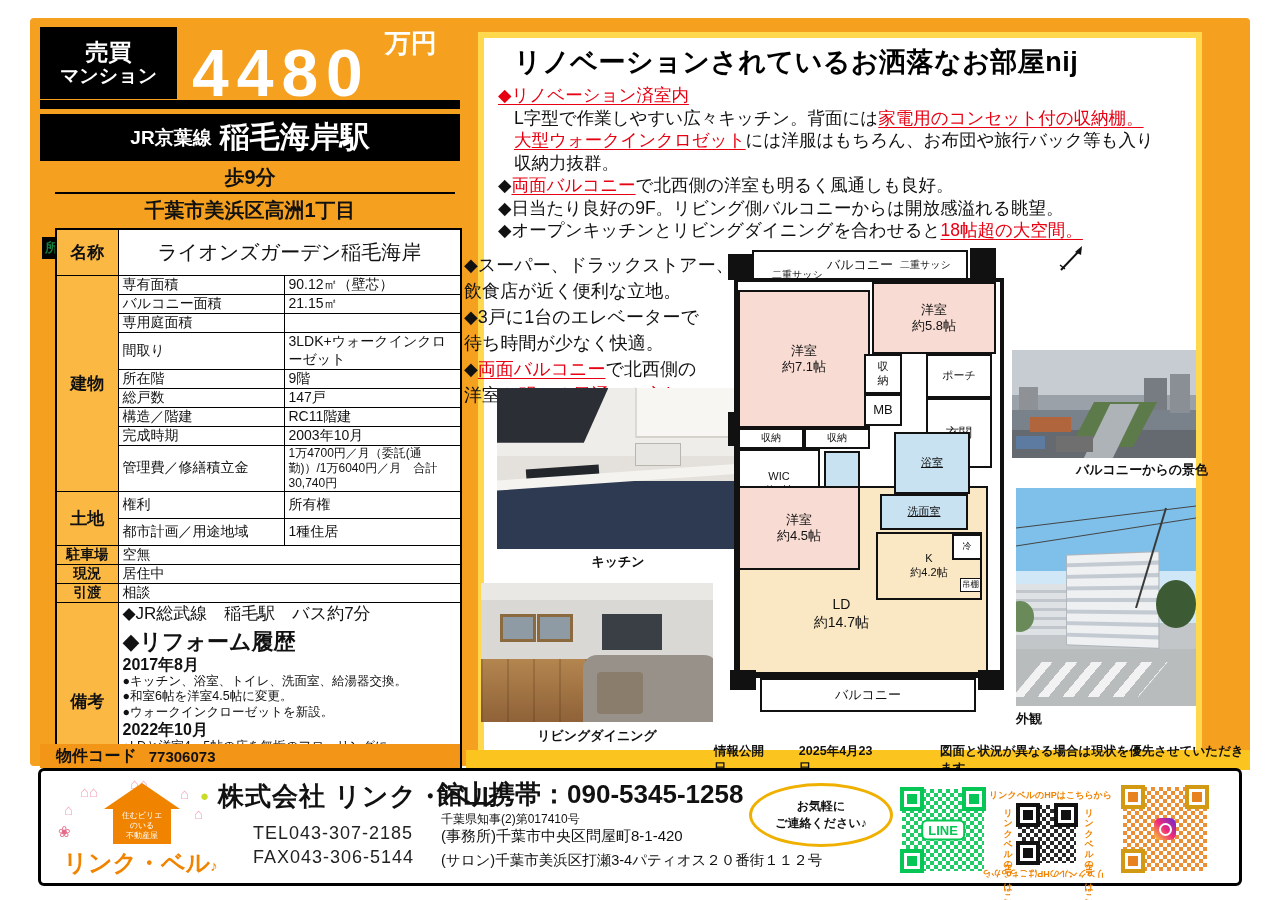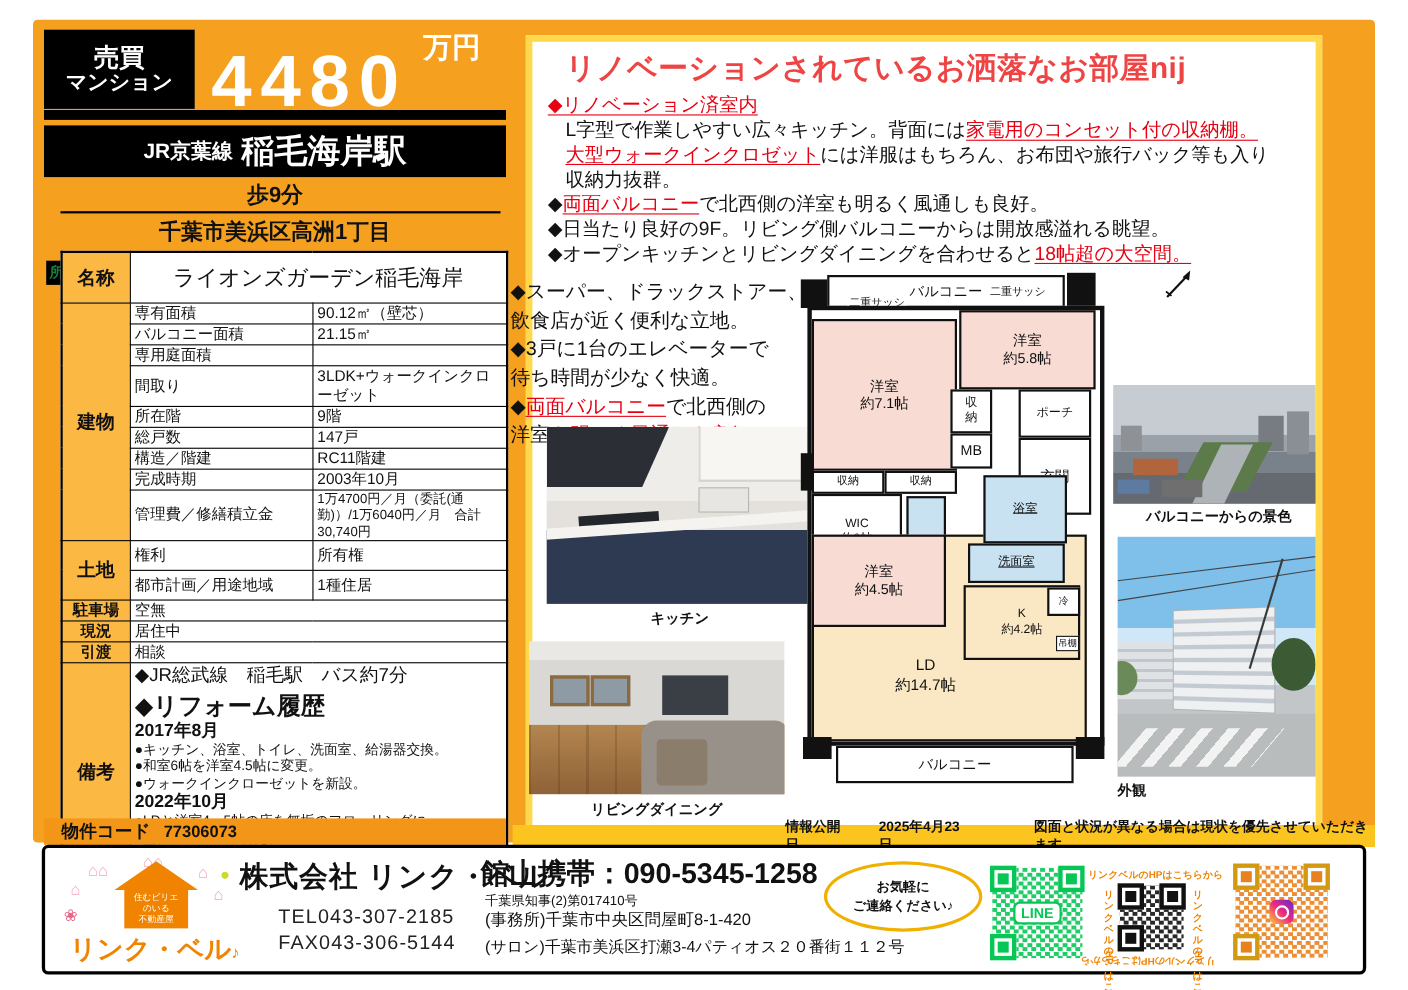--- a/index.html
+++ b/index.html
@@ -41,21 +41,21 @@
   .rl-gap{height:4px;}
   .rl-title{font-size:22px;font-weight:bold;line-height:26px;}
   .rl-date{font-size:16px;font-weight:600;line-height:19px;}
   .rl-b{font-size:12.5px;line-height:15.5px;}
   .code-band{position:absolute;left:40px;top:744px;width:420px;height:24px;background:#F39617;
              display:flex;align-items:center;font-weight:bold;}
   .code-band .cl{font-size:16px;margin-left:16px;} .code-band .cv{font-size:15px;margin-left:12px;}
 
   
   .right-panel{position:absolute;left:478px;top:32px;width:712px;height:714px;background:#fff;border:6px solid #FFD84E;}
-  .headline{position:absolute;left:514px;top:44px;font-size:27px;font-weight:bold;color:#ef4444;letter-spacing:.5px;}
+  .headline{position:absolute;left:514px;top:44px;font-size:27px;font-weight:bold;color:#000000;letter-spacing:.5px;}
   .promo{position:absolute;left:498px;top:84px;width:688px;font-size:17.5px;line-height:22.5px;}
   .promo-line{white-space:nowrap;}
   .promo-line.ind{padding-left:16px;}
   .ru{color:#E60012;text-decoration:underline;text-underline-offset:3px;}
   .side-bullets{position:absolute;left:464px;top:252px;width:276px;font-size:18px;line-height:26px;font-weight:500;}
 
   
   .photo{position:absolute;overflow:hidden;background:#ddd;}
   .caption{position:absolute;font-size:13px;font-weight:bold;text-align:center;}
   .ph-kitchen{background:linear-gradient(180deg,#efede9 0 42%,#e4e1dc 42% 58%,#2e3a52 58% 100%);}
@@ -378,21 +378,21 @@
   <div class="photo ph-view" style="left:1012px;top:350px;width:184px;height:108px;">
     <div class="v-b1" style="left:4%;top:34%;width:10%;height:22%;"></div>
     <div class="v-b1" style="left:72%;top:26%;width:12%;height:30%;background:#777c82;"></div>
     <div class="v-b1" style="left:86%;top:22%;width:11%;height:36%;background:#8a8f95;"></div>
     <div class="v-green"></div>
     <div class="v-road"></div>
     <div class="v-roof" style="left:10%;top:62%;width:22%;height:14%;"></div>
     <div class="v-roof" style="left:2%;top:80%;width:16%;height:12%;background:#5d7aa0;"></div>
     <div class="v-roof" style="left:24%;top:80%;width:20%;height:14%;background:#6f6f6f;"></div>
   </div>
-  <div class="caption" style="left:1016px;top:461px;width:184px;">バルコニーからの景色</div>
+  <div class="caption" style="left:1050px;top:461px;width:184px;">バルコニーからの景色</div>
 
   <div class="photo ph-ext" style="left:1016px;top:488px;width:180px;height:218px;">
     <div class="e-bld2"></div>
     <div class="e-bld"></div>
     <div class="e-tree" style="left:78%;top:42%;width:22%;height:22%;"></div>
     <div class="e-tree" style="left:-6%;top:52%;width:16%;height:14%;background:#6b8a5a;"></div>
     <div class="e-road"></div>
     <div class="e-cross"></div>
     <svg style="position:absolute;left:0;top:0;" width="180" height="120">
       <line x1="0" y1="40" x2="180" y2="18" stroke="#444" stroke-width="1"></line>

